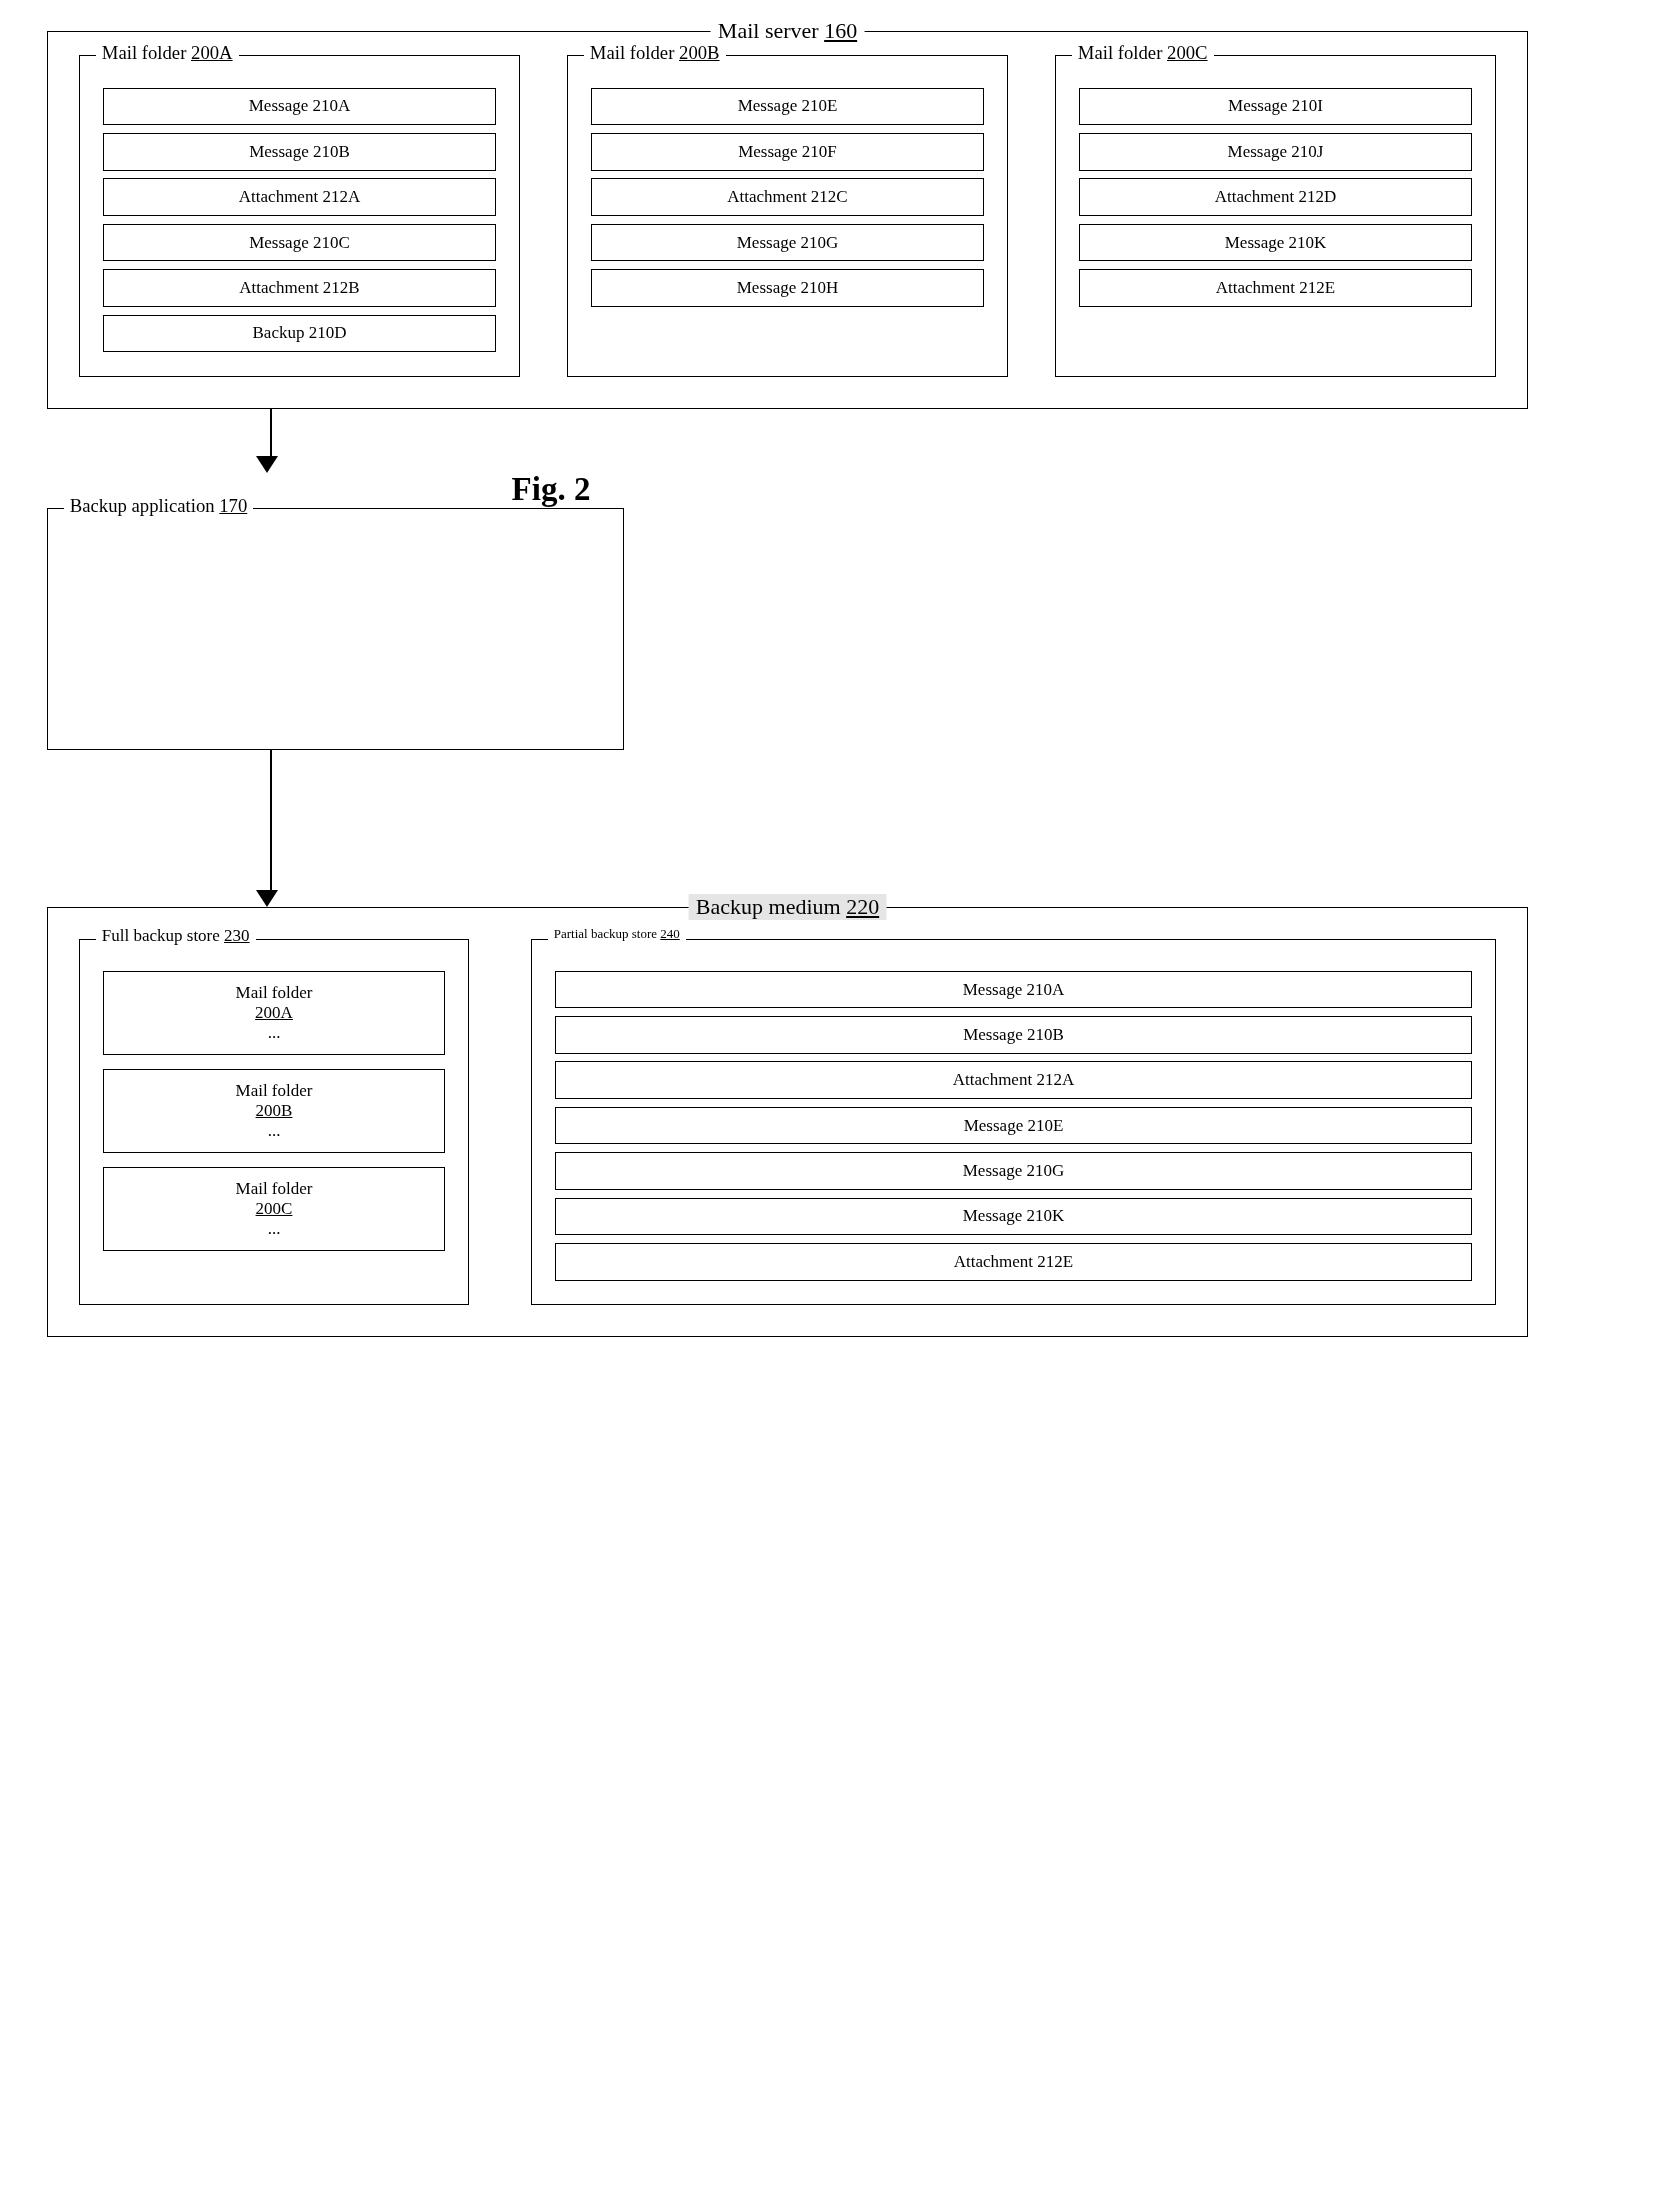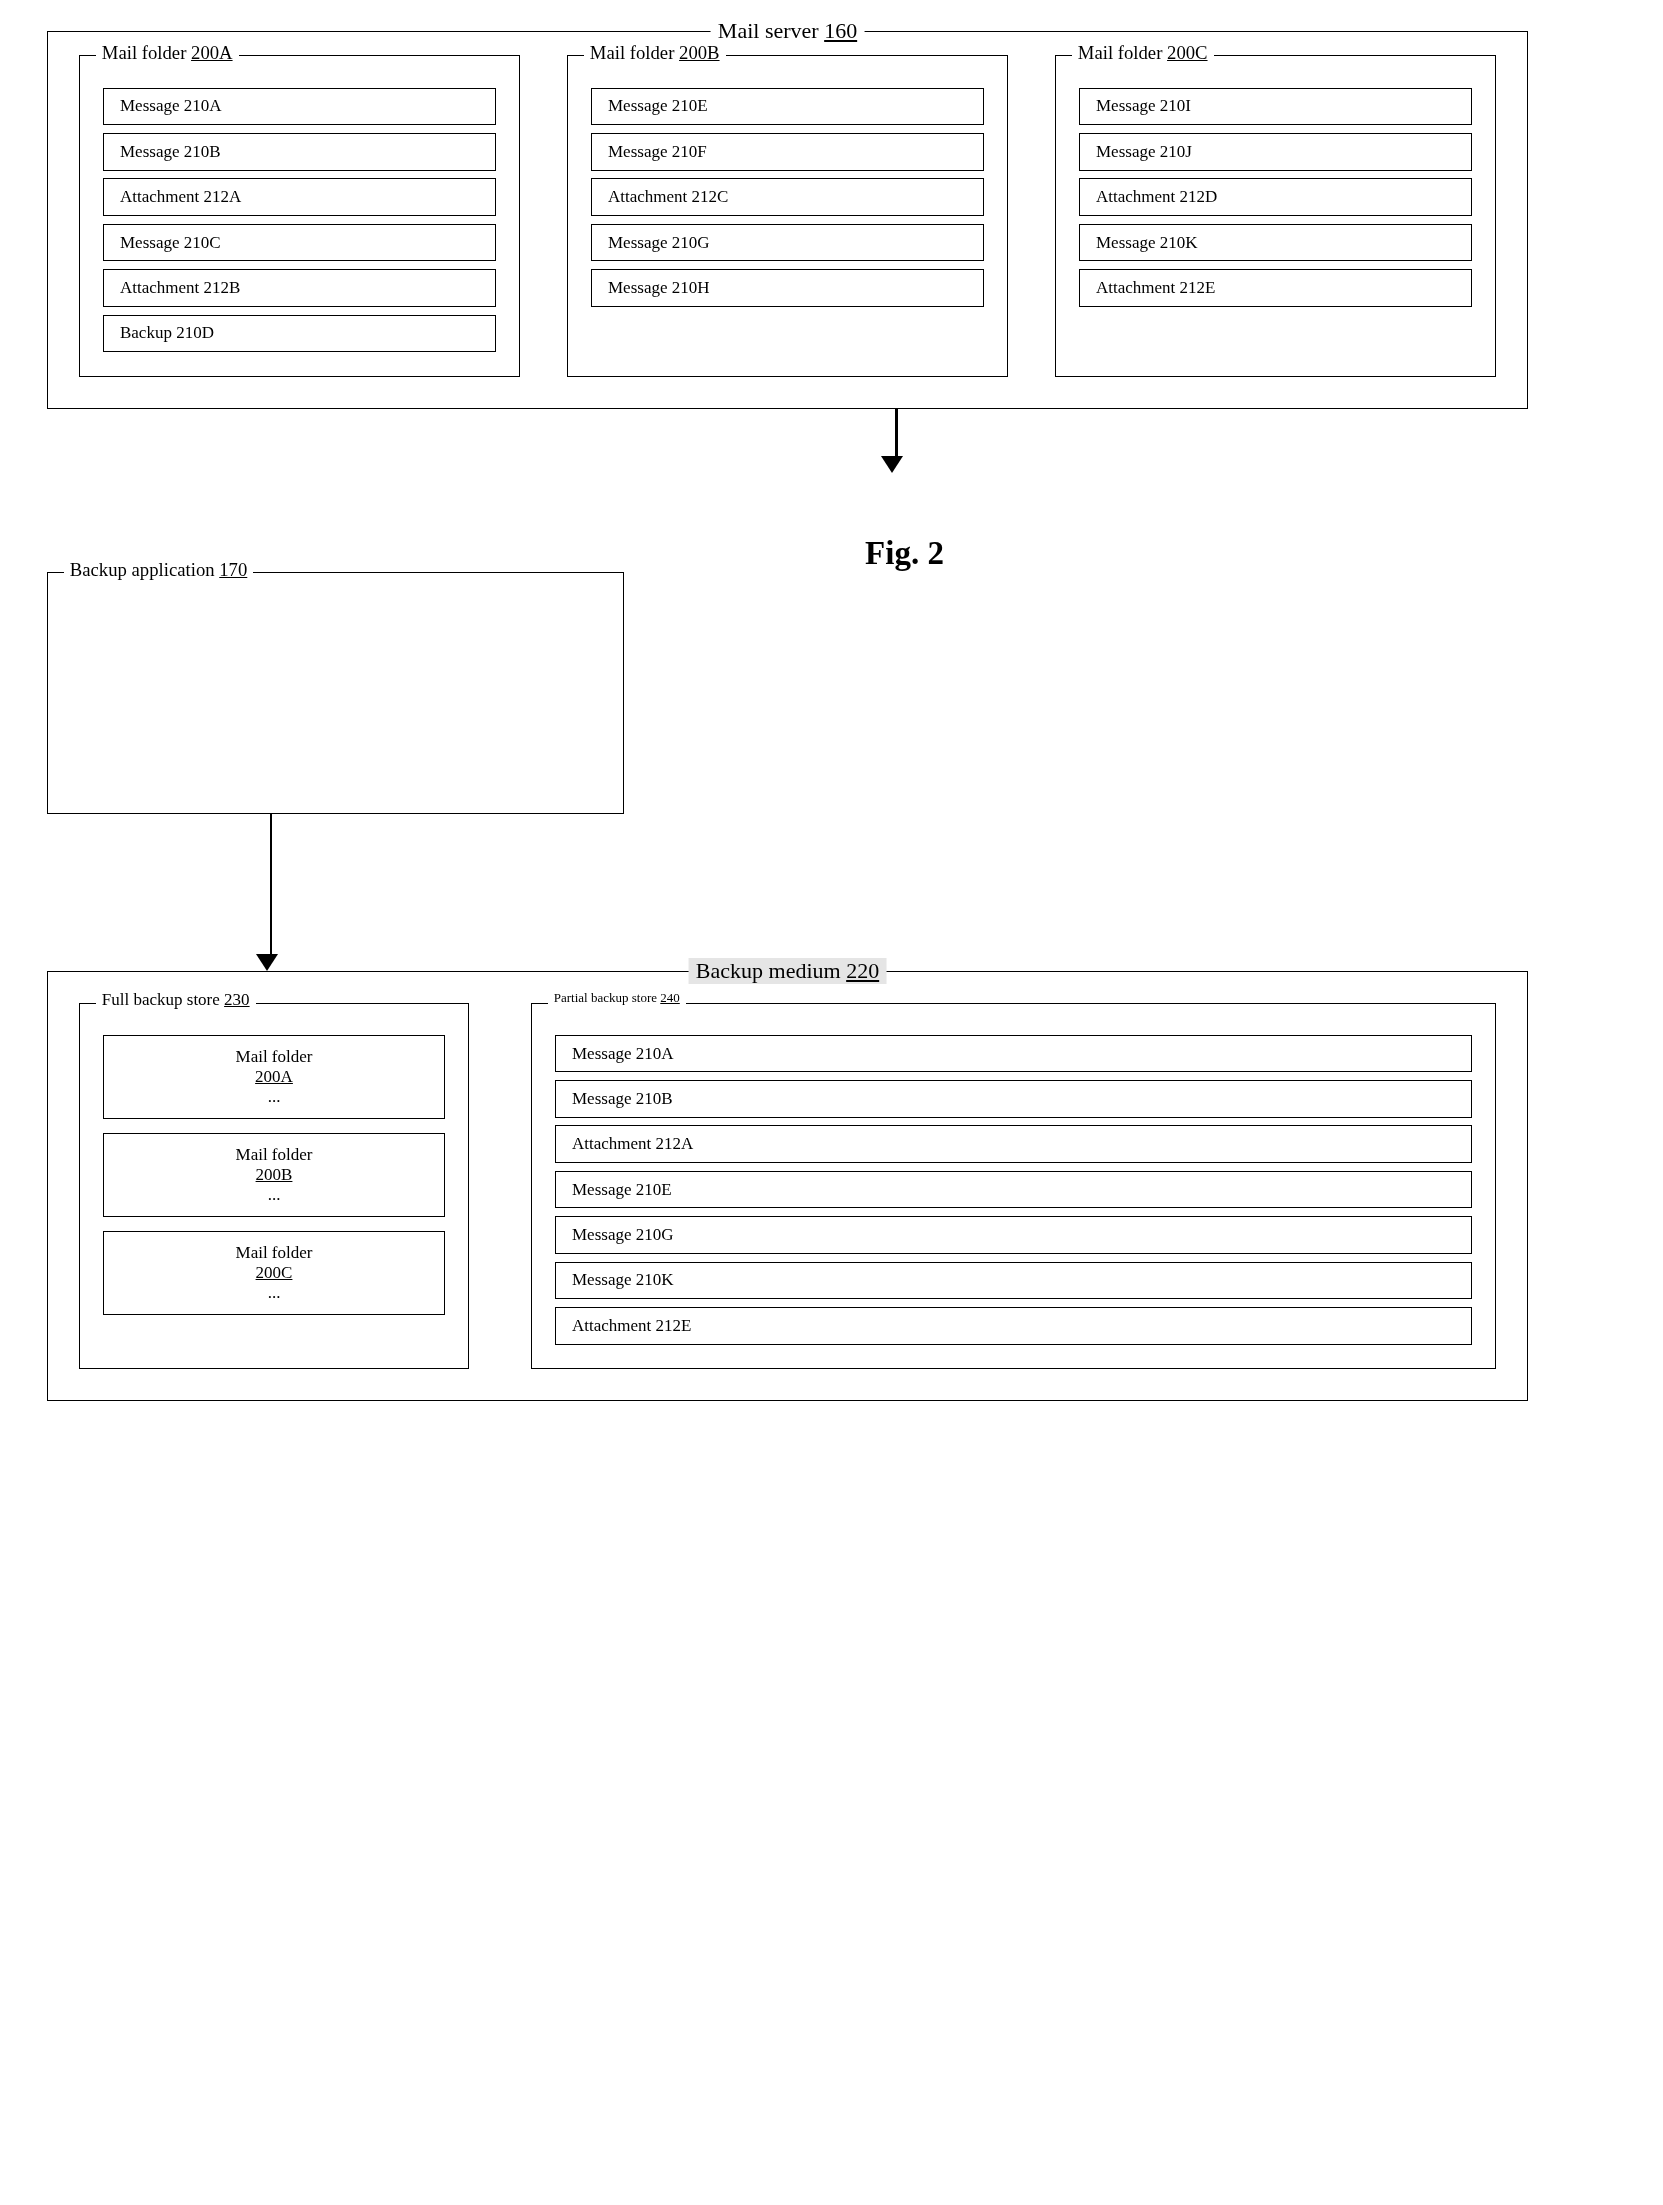--- a/index.html
+++ b/index.html
@@ -64,21 +64,21 @@
       font-size: 18.7px;
       white-space: nowrap;
     }
     .mail-folder-label u { text-decoration: underline; }
 
     .message-item {
       border: 1.6px solid #000;
       padding: 7.8px 15.6px;
       margin-bottom: 7.8px;
       font-size: 17px;
-      text-align: left;
+      text-align: center;
       background: #fff;
     }
     .message-item:last-child { margin-bottom: 0; }
     .arrow-line {
       width: 2.3px;
       background: #000;
     }
     .arrow-head {
       width: 0;
       height: 0;
@@ -223,21 +223,21 @@
           <div class="message-item">Message 210I</div>
           <div class="message-item">Message 210J</div>
           <div class="message-item">Attachment 212D</div>
           <div class="message-item">Message 210K</div>
           <div class="message-item">Attachment 212E</div>
         </div>
       </div>
     </div>
   </div>
 
-  <div style="display:flex; flex-direction:column; width:1481px; align-items:center; margin-top:0;">
+  <div style="display:flex; flex-direction:row; width:1481px; align-items:flex-start; margin-top:0;">
     <div style="display:flex; flex-direction:column; align-items:center; padding-left:218px; padding-right: 0;">
       <div class="arrow-line" style="height:47px;"></div>
       <div class="arrow-head"></div>
     </div>
 
     <div style="margin-left: 234px; margin-top: 62px;">
       <span style="font-size:33px; font-weight:bold; font-family:'Times New Roman',serif;">Fig. 2</span>
     </div>
   </div>
 

